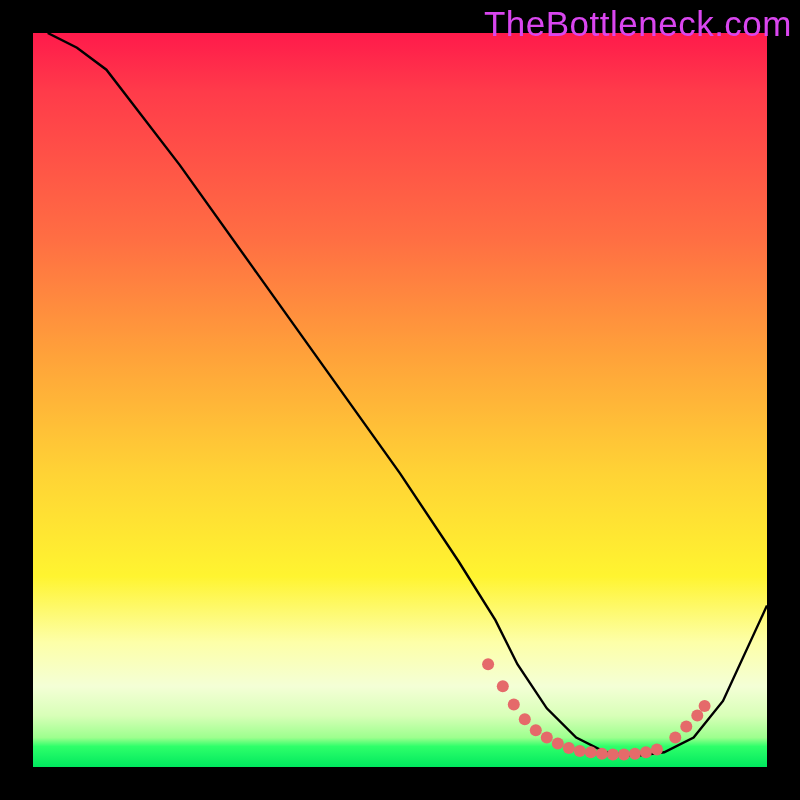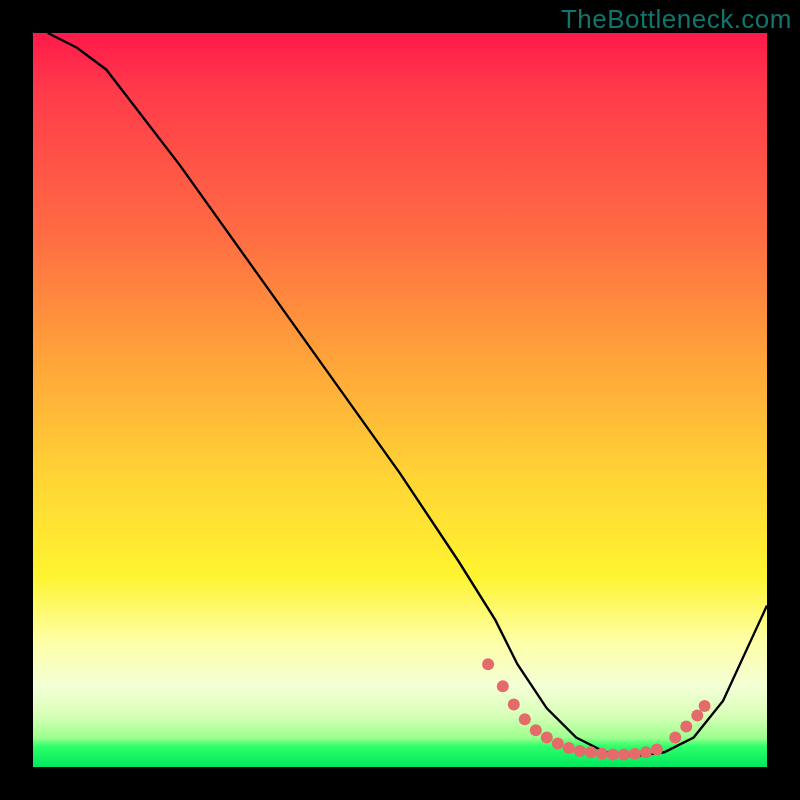--- a/index.html
+++ b/index.html
@@ -14,22 +14,22 @@
   .frame {
     position: relative;
     width: 800px;
     height: 800px;
     background: #000;
   }
   .watermark {
     position: absolute;
     top: 4px;
     right: 8px;
-    color: #0f766e;
-    font-size: 26px;
+    color: #d946ef;
+    font-size: 35px;
     font-weight: 500;
     letter-spacing: 0.5px;
     z-index: 20;
   }
   .plot-area {
     position: absolute;
     left: 33px;
     top: 33px;
     width: 734px;
     height: 734px;

